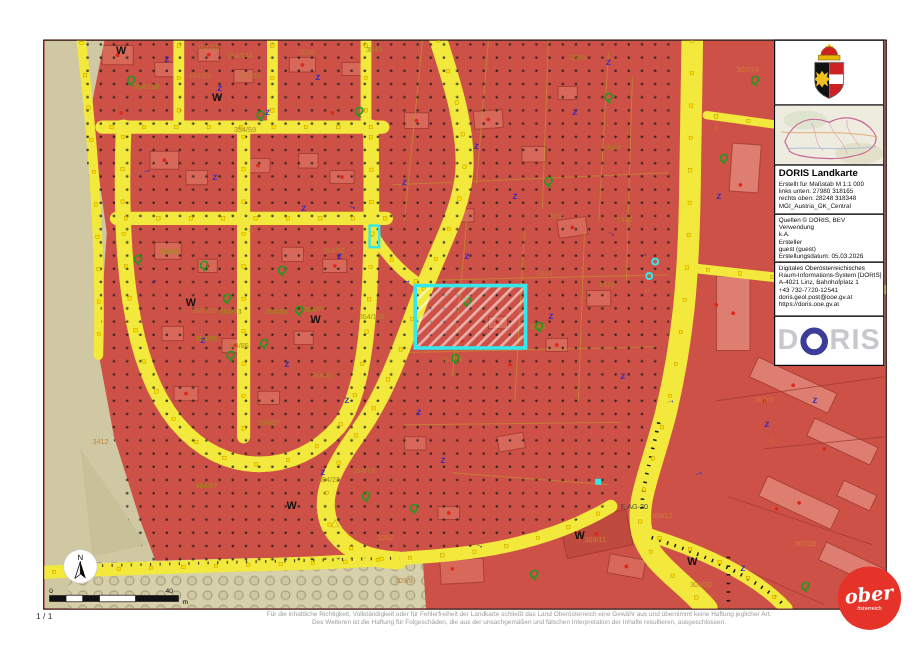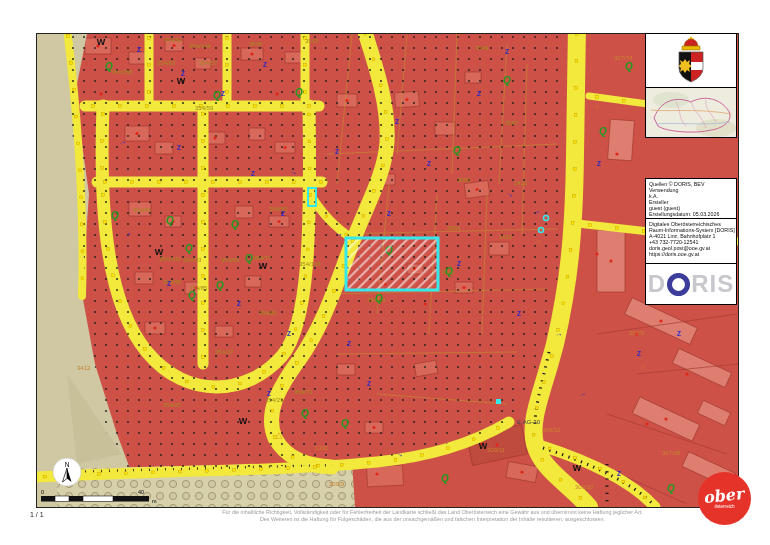--- a/index.html
+++ b/index.html
@@ -502,20 +502,29 @@
       <rect width="90" height="49" fill="#edecdf"></rect>
       <ellipse cx="25" cy="12" rx="18" ry="8" fill="#dfe4cf"></ellipse>
       <ellipse cx="70" cy="40" rx="20" ry="9" fill="#e2e0c8"></ellipse>
       <path d="M8,30 C15,12 30,8 45,14 C60,6 75,12 82,22 C88,30 80,40 65,42 C50,46 20,44 12,38 Z" fill="none" stroke="#cc6699" stroke-width="1"></path>
       <path d="M30,14 C35,22 32,30 40,38 M45,14 C48,24 56,28 60,40 M60,12 C58,20 66,26 70,34" fill="none" stroke="#dd99bb" stroke-width="0.6"></path>
       <path d="M5,22 C25,24 50,20 85,26" fill="none" stroke="#e0a060" stroke-width="0.7"></path>
       <path d="M10,36 C30,34 60,38 84,34" fill="none" stroke="#9db8d8" stroke-width="0.7"></path>
     </svg>
   </div>
 
+  <div class="sbbox" id="box-meta">
+    <div class="sb-title">DORIS Landkarte</div>
+    <div>
+        <div class="sb-line">Erstellt für Maßstab M 1:1 000</div>
+        <div class="sb-line">links unten: 27980 318165</div>
+        <div class="sb-line">rechts oben: 28248 318348</div>
+        <div class="sb-line">MGI_Austria_GK_Central</div>
+      </div>
+  </div>
 
   <div class="sbbox" id="box-src">
     <div>
         <div class="sb-line">Quellen © DORIS, BEV</div>
         <div class="sb-line">Verwendung</div>
         <div class="sb-line">k.A.</div>
         <div class="sb-line">Ersteller</div>
         <div class="sb-line">guest (guest)</div>
         <div class="sb-line">Erstellungsdatum: 05.03.2026</div>
       </div>

